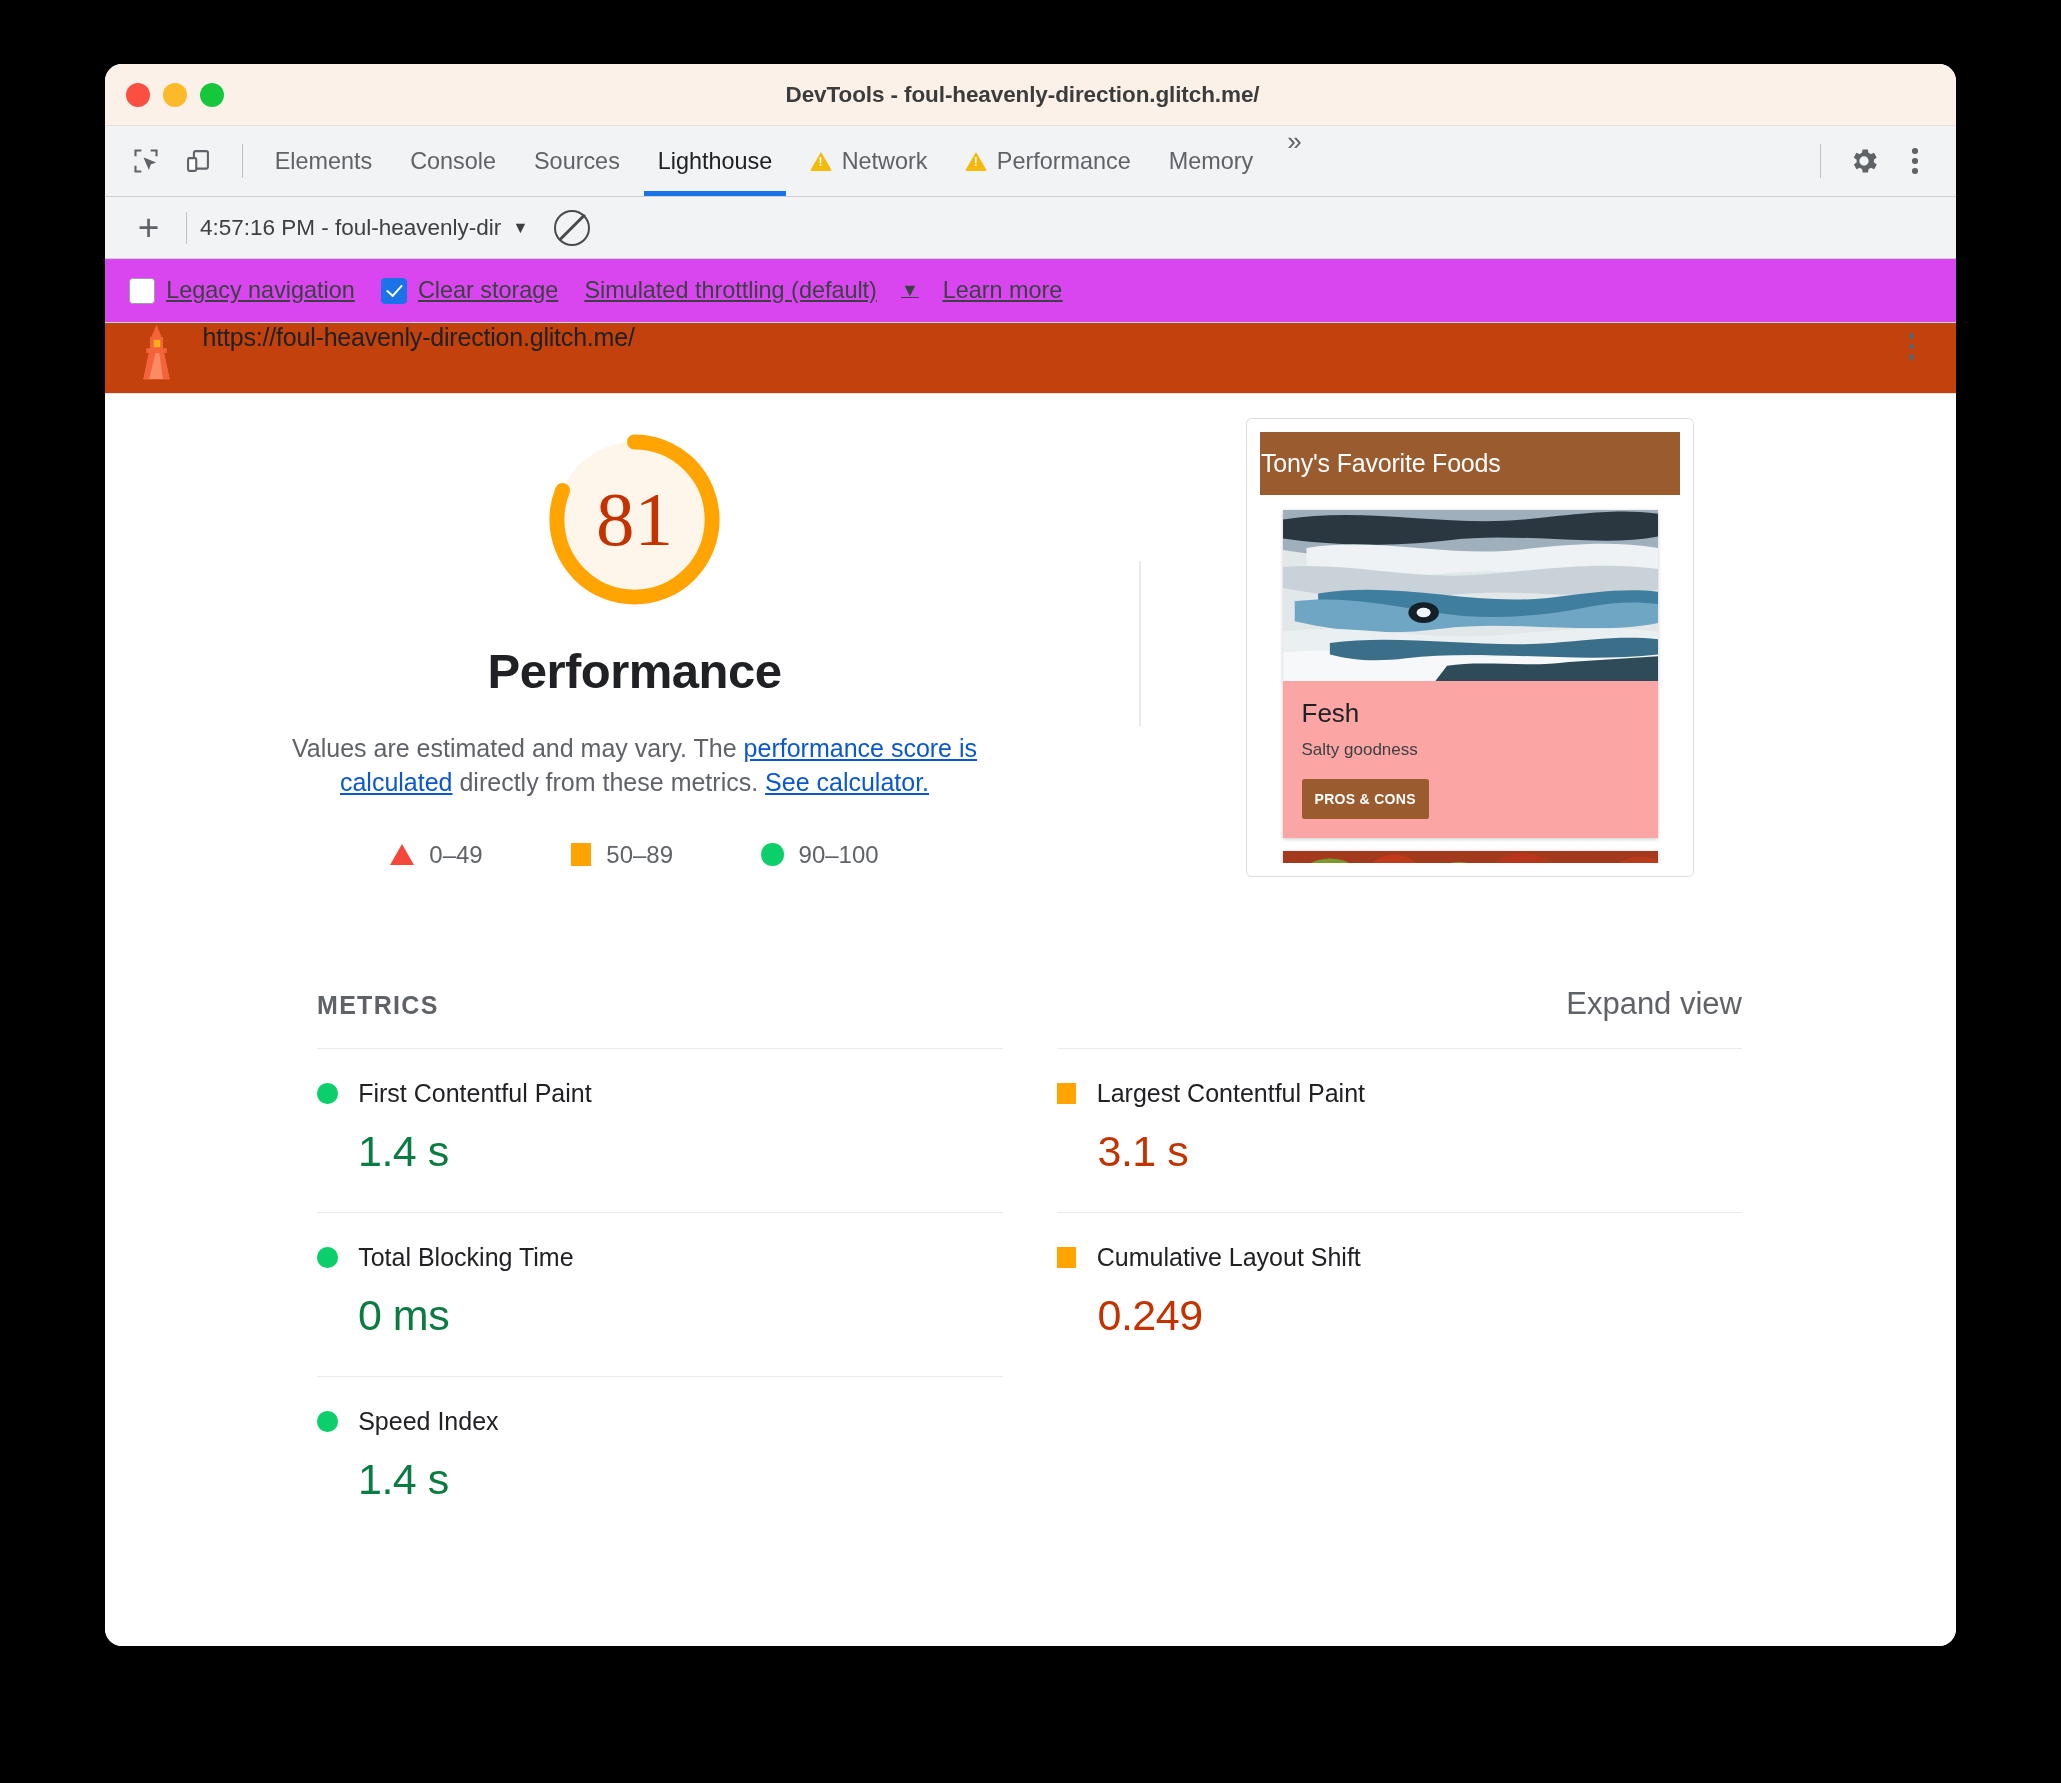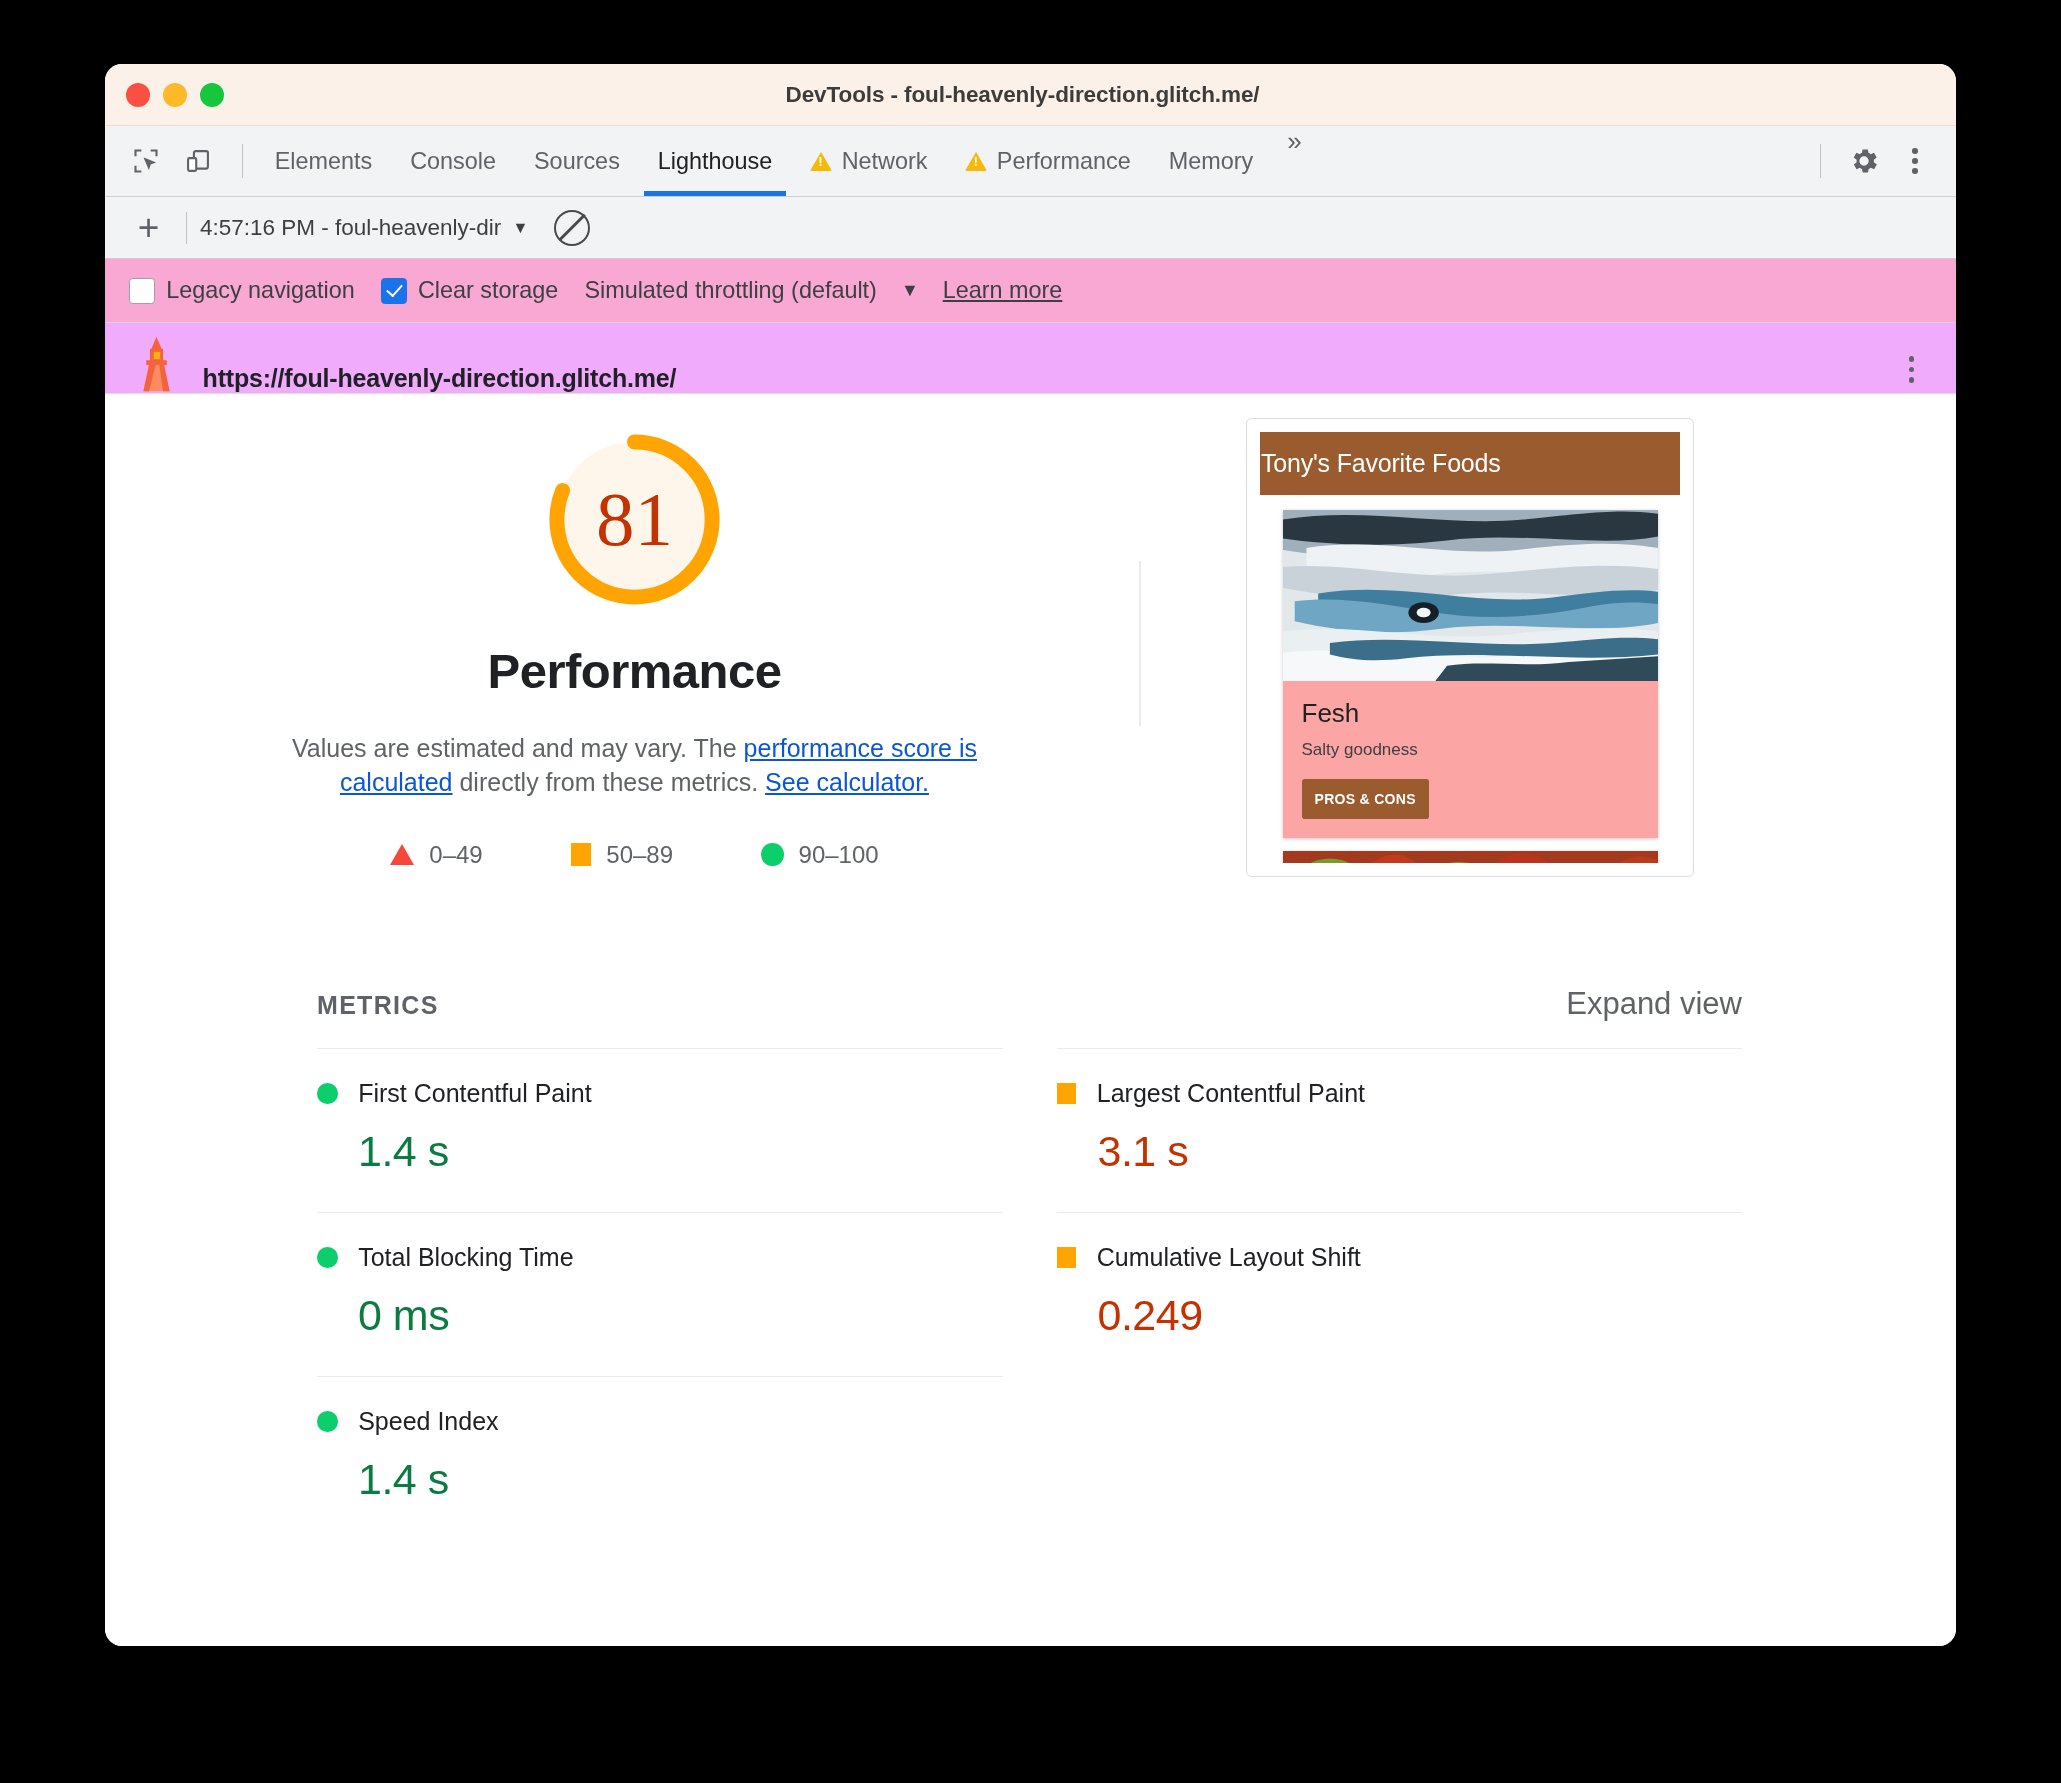--- a/index.html
+++ b/index.html
@@ -122,26 +122,26 @@
   .nodrop::after {
     content: ""; position: absolute;
     left: -1.9px; top: 14px; width: 36px; height: 2.8px;
     background: #4a4a4a;
     transform: rotate(-45deg);
   }
 
   
   #optionsbar {
     height: 64px;
-    background: #f9a8d4;
+    background: #d946ef;
     display: flex; align-items: center;
     padding-left: 24px;
     border-bottom: 0.9px solid #d4d7da;
     gap: 0;
-    font-size: 23.4px; color: #3c4043;
+    font-size: 23.4px; color: #3c4043; text-decoration: underline;
   }
   .opt { display: flex; align-items: center; gap: 11.2px; margin-right: 26px; }
   .cb {
     width: 26px; height: 26px;
     border: 1.9px solid #9aa0a6; border-radius: 3.7px;
     background: #fff;
   }
   .cb.checked {
     background: #1a73e8; border-color: #1a73e8;
     position: relative;
@@ -155,25 +155,24 @@
   }
   .throttle { display: flex; align-items: center; gap: 24px; margin-right: 24px; }
   .throttle .caret { font-size: 18px; color: #3c4043; }
   .learn {
     color: #3c4043; text-decoration: underline;
   }
 
   
   #urlbar {
     height: 71px;
-    background: #f0abfc;
-    display: flex; align-items: flex-end;
+    background: #c2410c;
+    display: flex; align-items: flex-start;
     padding: 0 24px 0 26px;
     border-bottom: 0.9px solid #e0e0e0;
-    font-weight: bold;
   }
   #lighthouse-icon { width: 51px; height: 58px; flex: 0 0 auto; }
   #url-text {
     font-size: 25px; color: #202124;
     margin-left: 20.6px;
     letter-spacing: -0.2px;
   }
   #url-kebab {
     margin-left: auto;
     width: 41px; height: 47px;

